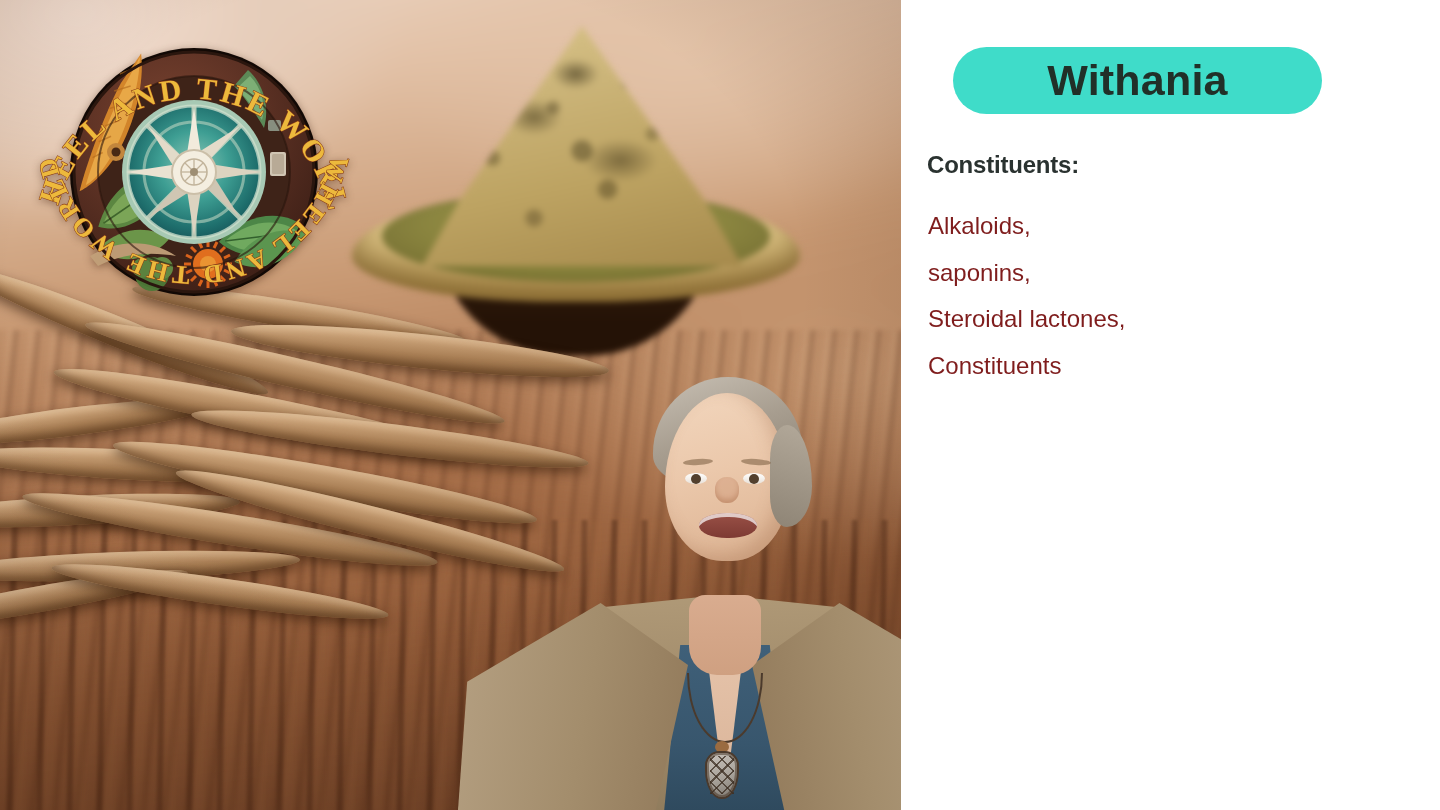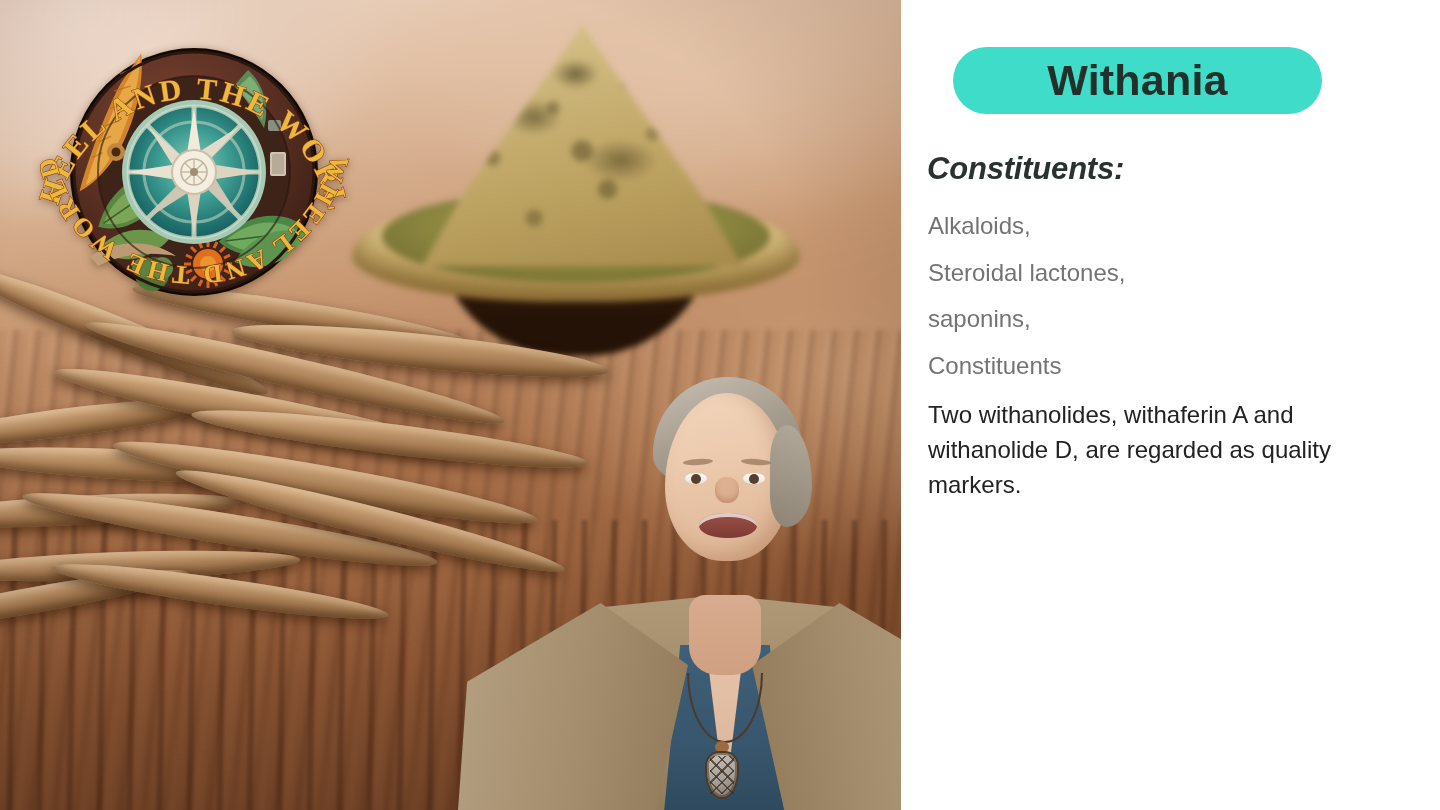--- a/index.html
+++ b/index.html
@@ -132,24 +132,24 @@
   .pr-pendant::before{ content:''; position:absolute; inset:3px;
     background:
       repeating-linear-gradient(45deg, rgba(62,48,36,.75) 0 1.5px, transparent 1.5px 8px),
       repeating-linear-gradient(-45deg, rgba(62,48,36,.75) 0 1.5px, transparent 1.5px 8px); }
 
   
   .content{ position:absolute; left:901px; top:0; width:539px; height:810px; background:#ffffff; }
   .title-pill{ position:absolute; left:52px; top:47px; width:369px; height:67px;
     border-radius:34px; display:flex; align-items:center; justify-content:center; }
   .title-pill span{ font-size:43px; font-weight:bold; letter-spacing:.2px; line-height:1; }
-  .heading{ position:absolute; left:26px; top:151px; font-size:31px; font-weight:bold;
-    letter-spacing:-.2px;font-style:italic; }
+  .heading{ position:absolute; left:26px; top:151px; font-size:24px; font-weight:bold;
+    letter-spacing:-.2px; }
   .bullets{ position:absolute; left:27px; top:203px; width:470px; }
-  .bullet{ font-size:24px; line-height:1.94; color:#737373; }
+  .bullet{ font-size:24px; line-height:1.94; color:#7f1d1d; }
   .para{ font-size:24px; line-height:1.45; color:#222222; margin-top:9px; }
 
   
   .bottom-band{ position:absolute; left:990px; top:798px; width:450px; height:12px; background:#fff; }
 </style>
 </head>
 <body>
 
 <div class="slide">
 
@@ -355,21 +355,20 @@
   <div class="content">
 
     <div class="title-pill" style="background:#3FDCC9;">
       <span style="color:#213028;">Withania</span>
     </div>
 
     <div class="heading" style="color:#2A3230;">Constituents:</div>
 
     <div class="bullets">
       <div class="bullet">Alkaloids,</div>
+      <div class="bullet">saponins,</div>
       <div class="bullet">Steroidal lactones,</div>
-      <div class="bullet">saponins,</div>
       <div class="bullet">Constituents</div>
-      <div class="para">Two withanolides, withaferin A and withanolide D, are regarded as quality markers.</div>
     </div>
   </div>
 
   <div class="bottom-band"></div>
 </div>
 
 </body></html>

